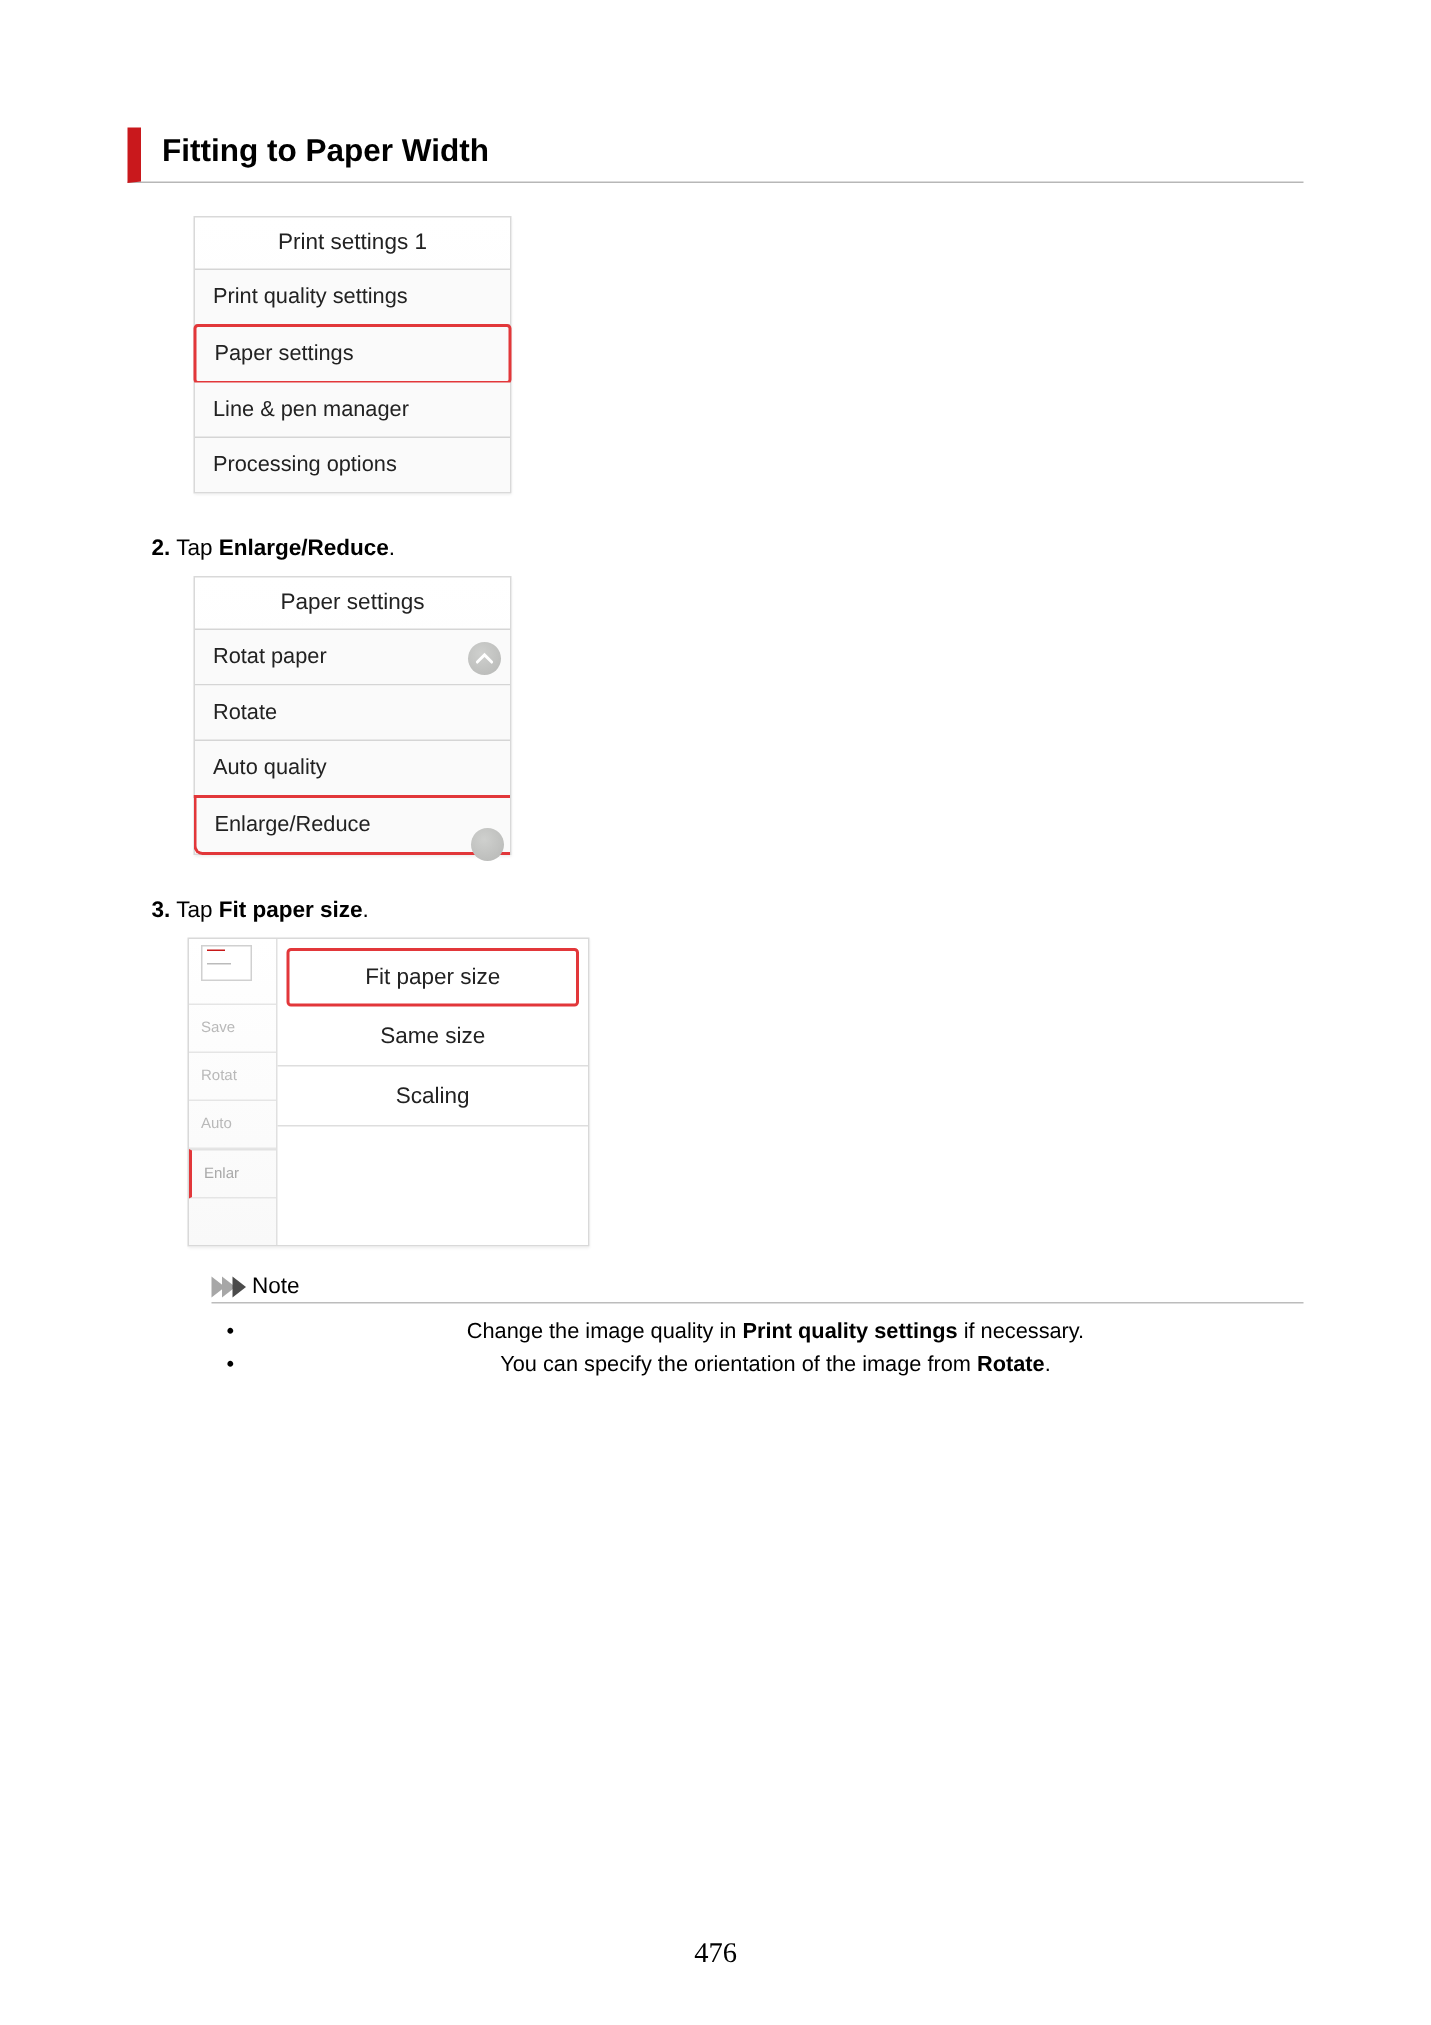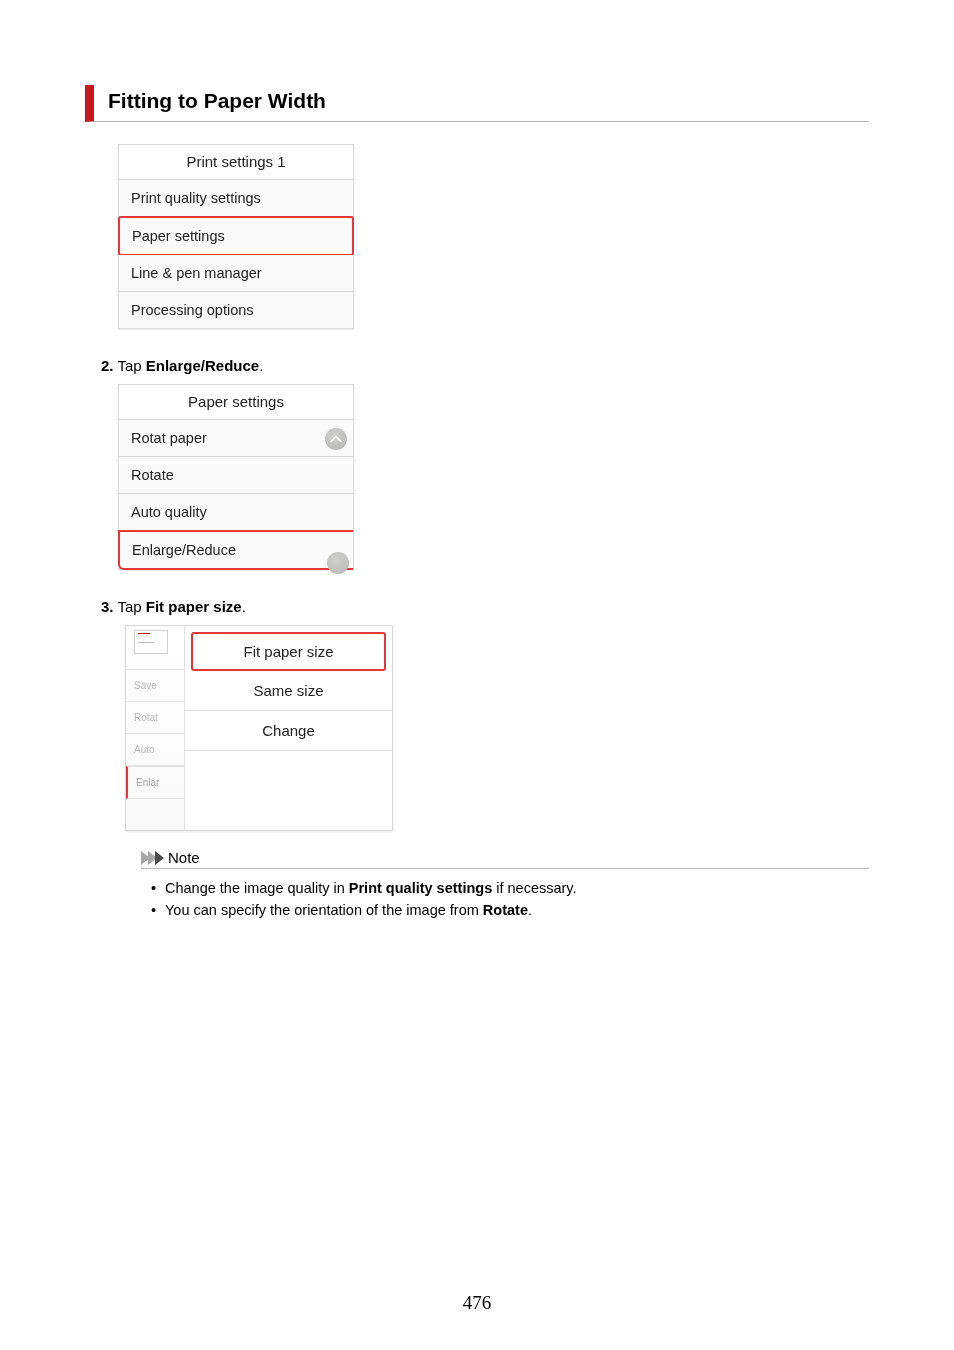--- a/index.html
+++ b/index.html
@@ -28,23 +28,23 @@
   }
   .step-line {
     font-size: 15px;
     margin-bottom: 10px;
   }
   .step-num {
     font-weight: bold;
   }
   .step-bold { font-weight: bold; }
   .screenshot {
-    margin-left: 17px;
+    margin-left: 28px;
     margin-top: 6px;
-    width: 236px;
+    width: 212px;
     border: 1px solid #d9d9d9;
     background: linear-gradient(#ffffff, #fbfbfb);
     box-shadow: 0 1px 2px rgba(0,0,0,0.08);
   }
   .ss-header {
     text-align: center;
     font-size: 15px;
     color: #222;
     padding: 8px 0 9px 0;
     border-bottom: 1px solid #d5d5d5;
@@ -180,21 +180,21 @@
   .note-chevrons { display:flex; gap:0; }
   .chev {
     width: 0; height: 0;
     border-top: 7px solid transparent;
     border-bottom: 7px solid transparent;
     border-left: 9px solid #a7a7a7;
     margin-right: -2px;
   }
   .chev.dk { border-left-color: #4b4b4b; }
   .note-title { font-weight: normal; font-size: 15px; }
-  .note-list { list-style: none; margin-left: 10px; }
+  .note-list { list-style: none; margin-left: 10px; text-align: center; }
   .note-list li {
     font-size: 14.5px;
     line-height: 1.55;
     position: relative;
     padding-left: 14px;
   }
   .note-list li::before {
     content: "•";
     position: absolute;
     left: 0;
@@ -261,21 +261,21 @@
         <div class="thumb-box"></div>
       </div>
       <div class="ss3-underrow">Save</div>
       <div class="ss3-underrow">Rotat</div>
       <div class="ss3-underrow">Auto</div>
       <div class="ss3-underrow enlast">Enlar</div>
     </div>
     <div class="ss3-popup">
       <div class="prow highlight">Fit paper size</div>
       <div class="prow">Same size</div>
-      <div class="prow">Change</div>
+      <div class="prow">Scaling</div>
     </div>
   </div>
 
   <div class="note-block">
     <div class="note-header">
       <span class="note-chevrons">
         <span class="chev"></span>
         <span class="chev"></span>
         <span class="chev dk"></span>
       </span>

